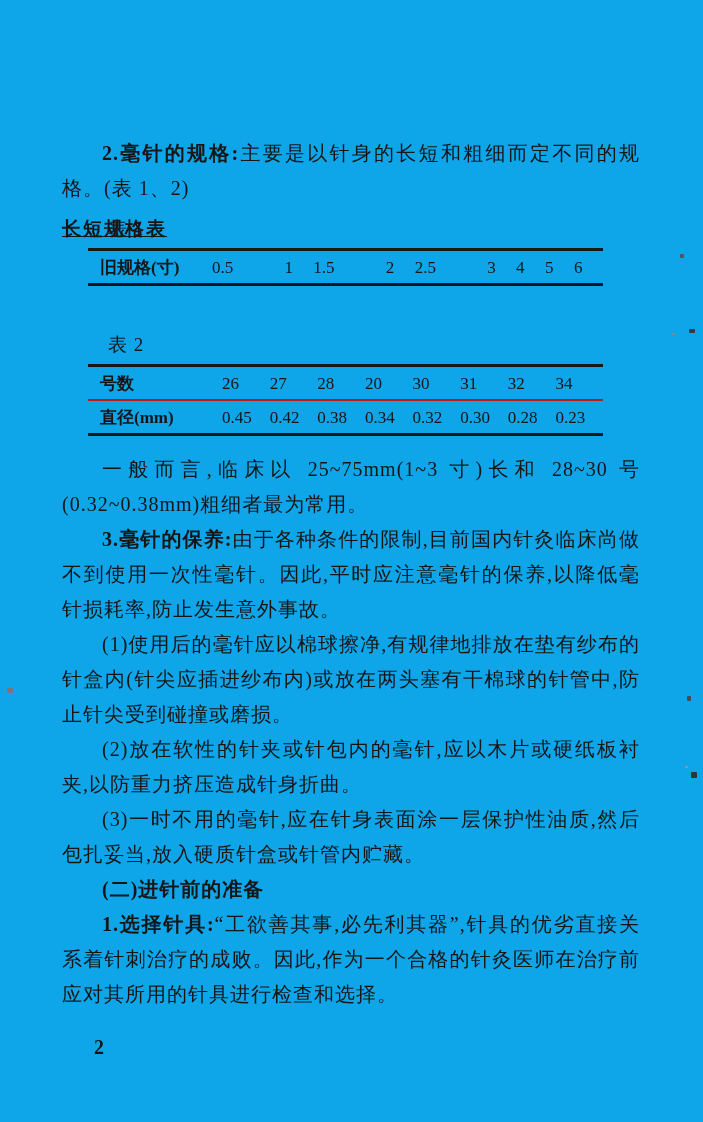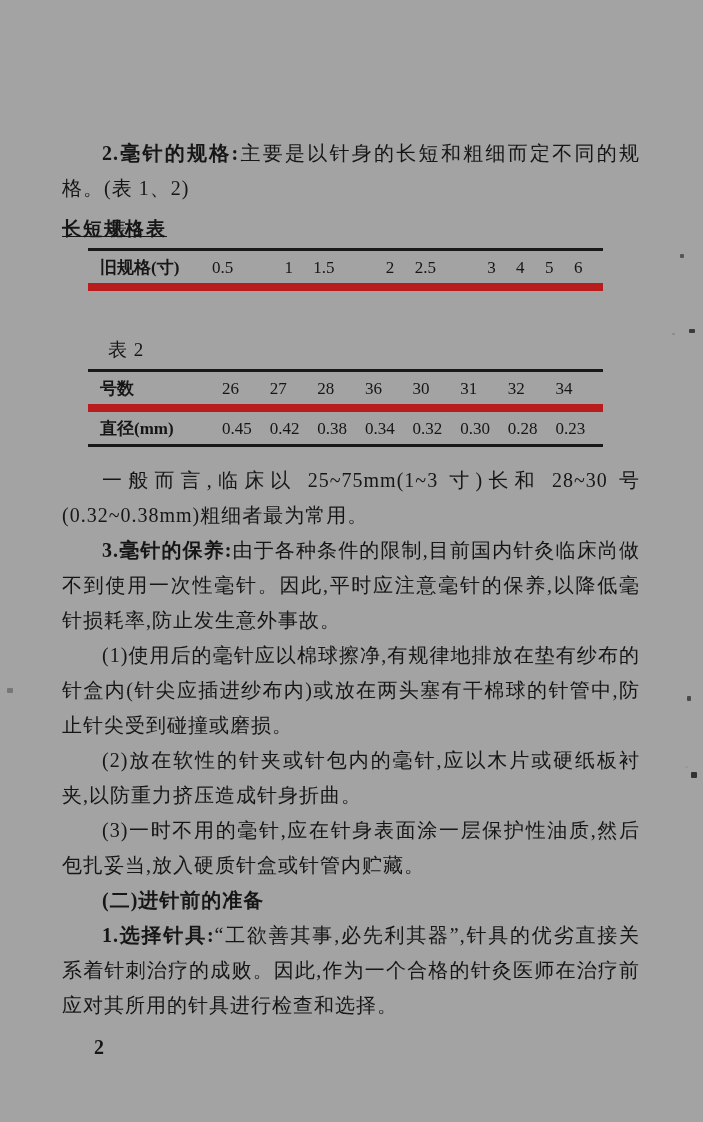--- a/index.html
+++ b/index.html
@@ -1,18 +1,18 @@
 <!DOCTYPE html>
 <html><head>
 <meta charset="utf-8">
 <style>
   html,body { margin:0; padding:0; background:#e8e8e8; }
   .page {
     position:relative; width:703px; height:1122px; margin:0 auto;
-    background:#a3a3a3; overflow:hidden;
+    background:#0ea5e9; overflow:hidden;
     font-family:"Liberation Serif","DejaVu Serif",serif;
     color:#161616;
   }
   .content { position:absolute; left:62px; top:136px; width:578px; }
   p.body {
     margin:0; font-size:20px; line-height:35px; letter-spacing:1px;
     text-align:justify; text-indent:2em;
   }
   p.body .lead { font-weight:bold; }
   p.body.spaced { margin-top:16px; }
@@ -20,21 +20,21 @@
 
   .tcap { position:relative; height:30px; font-size:19px; margin:8px 0 4px 0;text-decoration:underline; }
   .tcap.second { margin-top:44px; }
   .tlabel { position:absolute; left:46px; top:2px; letter-spacing:1px; }
   .ttitle { display:block; width:calc(100% - 70px); text-align:left; font-weight:bold; letter-spacing:2px; padding-top:2px; }
 
   table.spec {
     margin-left:26px; width:515px; border-collapse:collapse;
     border-top:3px solid #181818; border-bottom:3px solid #181818;
   }
-  table.spec tr.first td { border-bottom:8px solid #b91c1c; }
+  table.spec tr.first td { border-bottom:2px solid #b91c1c; }
   table.spec td {
     font-size:17px; text-align:left; padding:5px 0 4px 0; white-space:nowrap;
     font-family:"Liberation Serif","DejaVu Serif",serif;
   }
   table.spec td.rl { text-align:left; padding-left:12px; font-weight:bold; }
   table.t1 td.rl { width:112px; }
   table.t2 td.rl { width:122px; }
 
   .pageno { position:absolute; left:94px; top:1036px; font-size:20px; font-weight:bold; }
 
@@ -79,21 +79,21 @@
     <div class="tcap second">
       <span class="tlabel">表 2</span>
     </div>
     <table class="spec t2">
       <tbody>
           <tr class="first">
         <td class="rl">号数</td>
         <td>26</td>
         <td>27</td>
         <td>28</td>
-        <td>36</td>
+        <td>20</td>
         <td>30</td>
         <td>31</td>
         <td>32</td>
         <td>34</td>
       </tr>
       <tr>
         <td class="rl">直径(mm)</td>
         <td>0.45</td>
         <td>0.42</td>
         <td>0.38</td>

